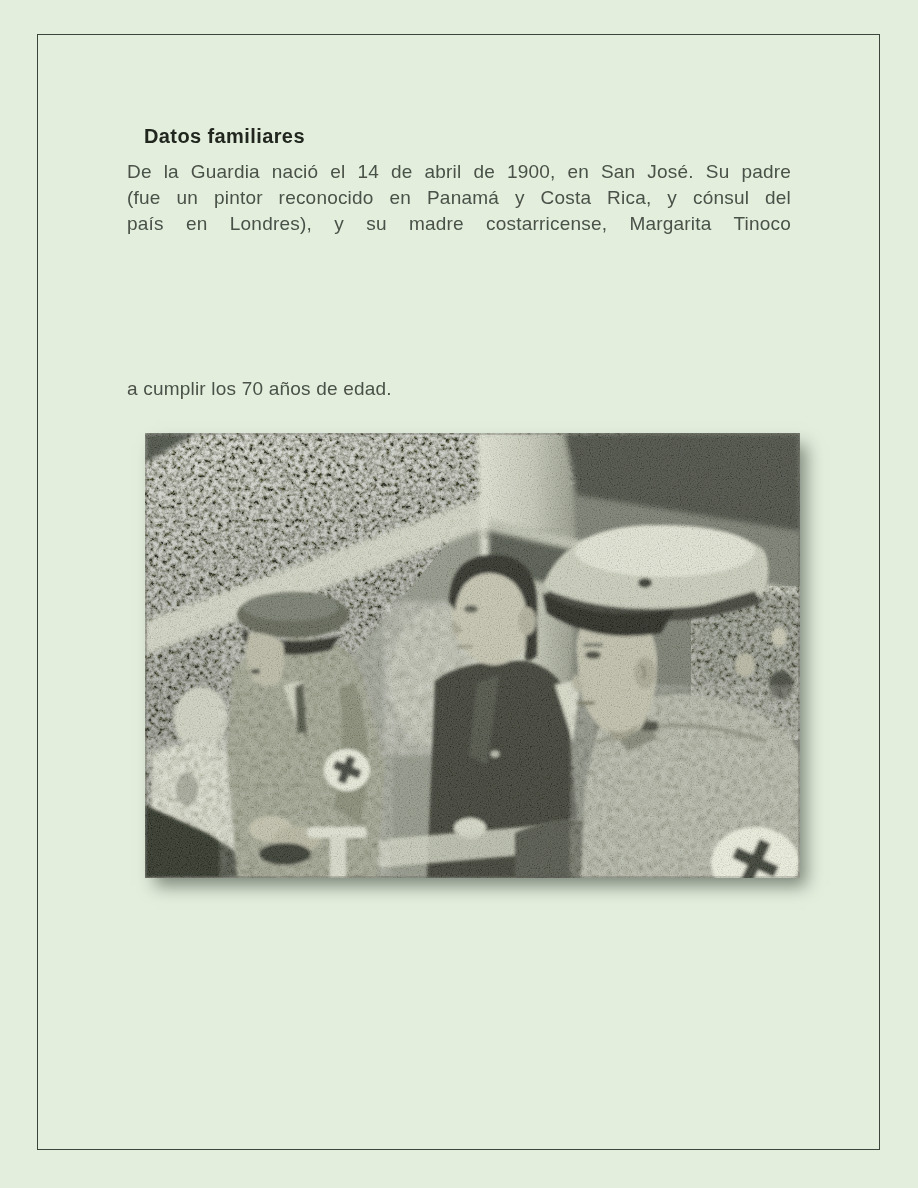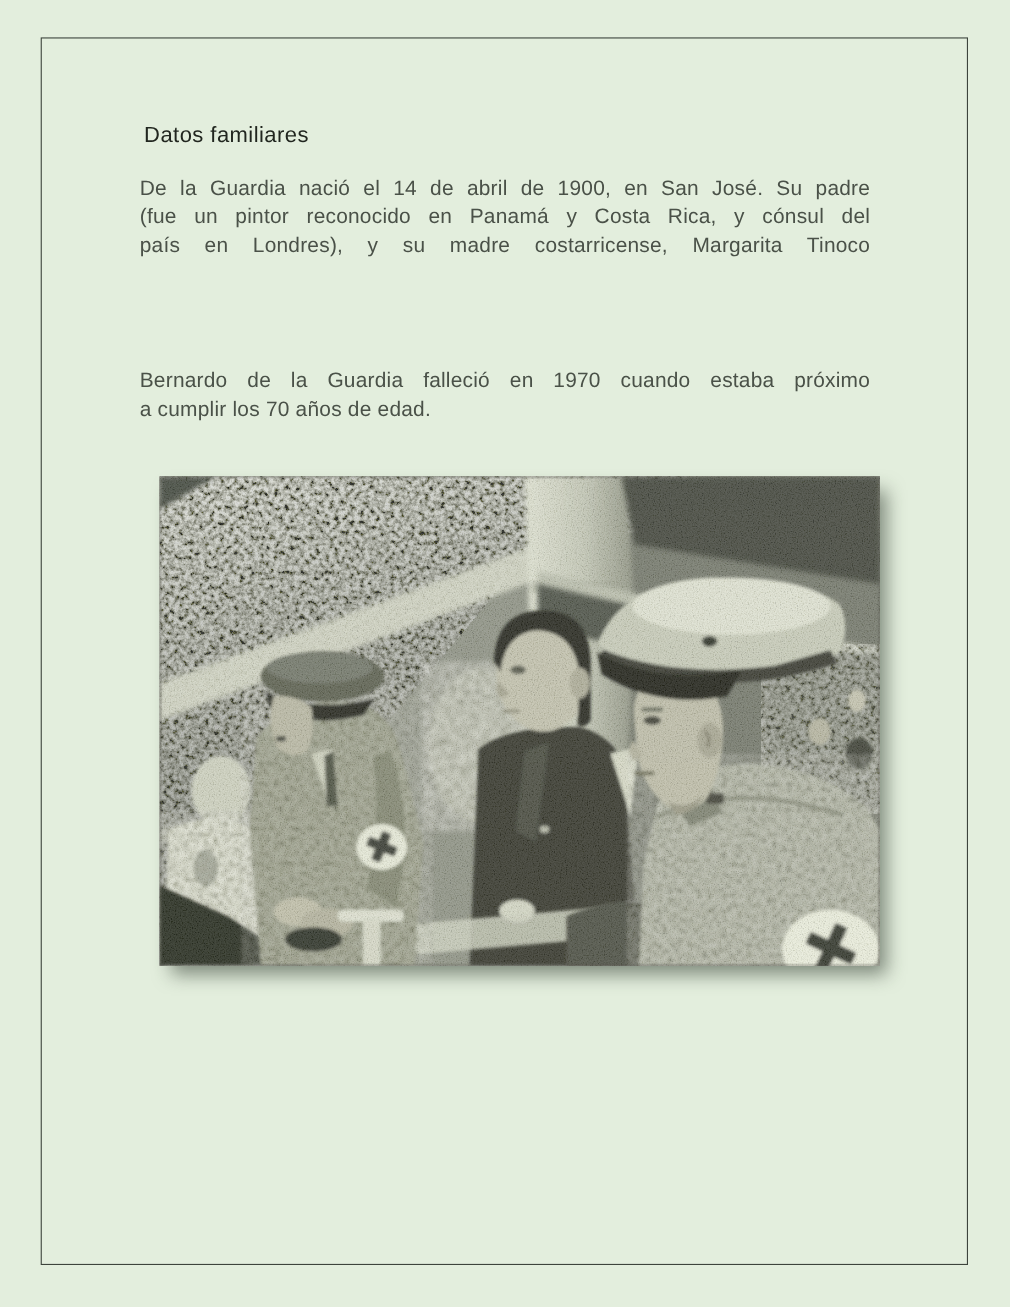--- a/index.html
+++ b/index.html
@@ -13,23 +13,23 @@
   .frame {
     position: absolute;
     left: 37px; top: 34px;
     width: 843px; height: 1116px;
     border: 1.5px solid #3d443c;
     box-sizing: border-box;
   }
   .heading {
     position: absolute;
     left: 127px; top: 108px;
-    margin: 4px;
+    margin: 17px;
     font-size: 20px;
-    font-weight: normal;
+    font-weight: bold;
     letter-spacing: 0.4px;
     color: #21261f;
   }
   .para {
     position: absolute;
     left: 127px;
     width: 664px;
     font-size: 19px;
     line-height: 26px;
     letter-spacing: 0.2px;
@@ -37,21 +37,21 @@
   }
   .p1 { top: 159px; }
   .p2 { top: 334px; }
   .line {
     height: 26px;
     text-align: justify;
     text-align-last: justify;
     white-space: nowrap;
     overflow: hidden;
   }
-  .line.no-stretch { text-align-last: left; }
+  .line.no-stretch { text-align-last: left; margin-top: 42px; }
   .photo {
     position: absolute;
     left: 145px; top: 433px;
     width: 655px; height: 445px;
     background: #8e9186;
     box-shadow: 8px 10px 16px -2px rgba(42, 52, 42, 0.55);
   }
   .photo svg { display: block; }
 </style>
 </head>
@@ -61,21 +61,20 @@
 
 <h1 class="heading">Datos familiares</h1>
 
 <div class="para p1">
   <div class="line">De la Guardia nació el 14 de abril de 1900, en San José. Su padre</div>
   <div class="line">(fue un pintor reconocido en Panamá y Costa Rica, y cónsul del</div>
   <div class="line">país en Londres), y su madre costarricense, Margarita Tinoco</div>
 </div>
 
 <div class="para p2">
-  <div class="line">Bernardo de la Guardia falleció en 1970 cuando estaba próximo</div>
   <div class="line no-stretch">a cumplir los 70 años de edad.</div>
 </div>
 
 <div class="photo" role="img" aria-label="Black-and-white historical photograph of uniformed officials with peaked caps and armbands seated in a crowded stadium grandstand, concrete pillar and parapet behind them">
   <svg width="655" height="445" viewBox="0 0 655 445" xmlns="http://www.w3.org/2000/svg">
     <defs>
       <filter id="noise" x="-5%" y="-5%" width="110%" height="110%">
         <feTurbulence type="fractalNoise" baseFrequency="0.22" numOctaves="3" seed="7" stitchTiles="stitch"></feTurbulence>
         <feColorMatrix type="matrix" values="2.4 0 0 0 -0.6  2.4 0 0 0 -0.6  2.4 0 0 0 -0.65  0 0 0 0 1"></feColorMatrix>
       </filter>

